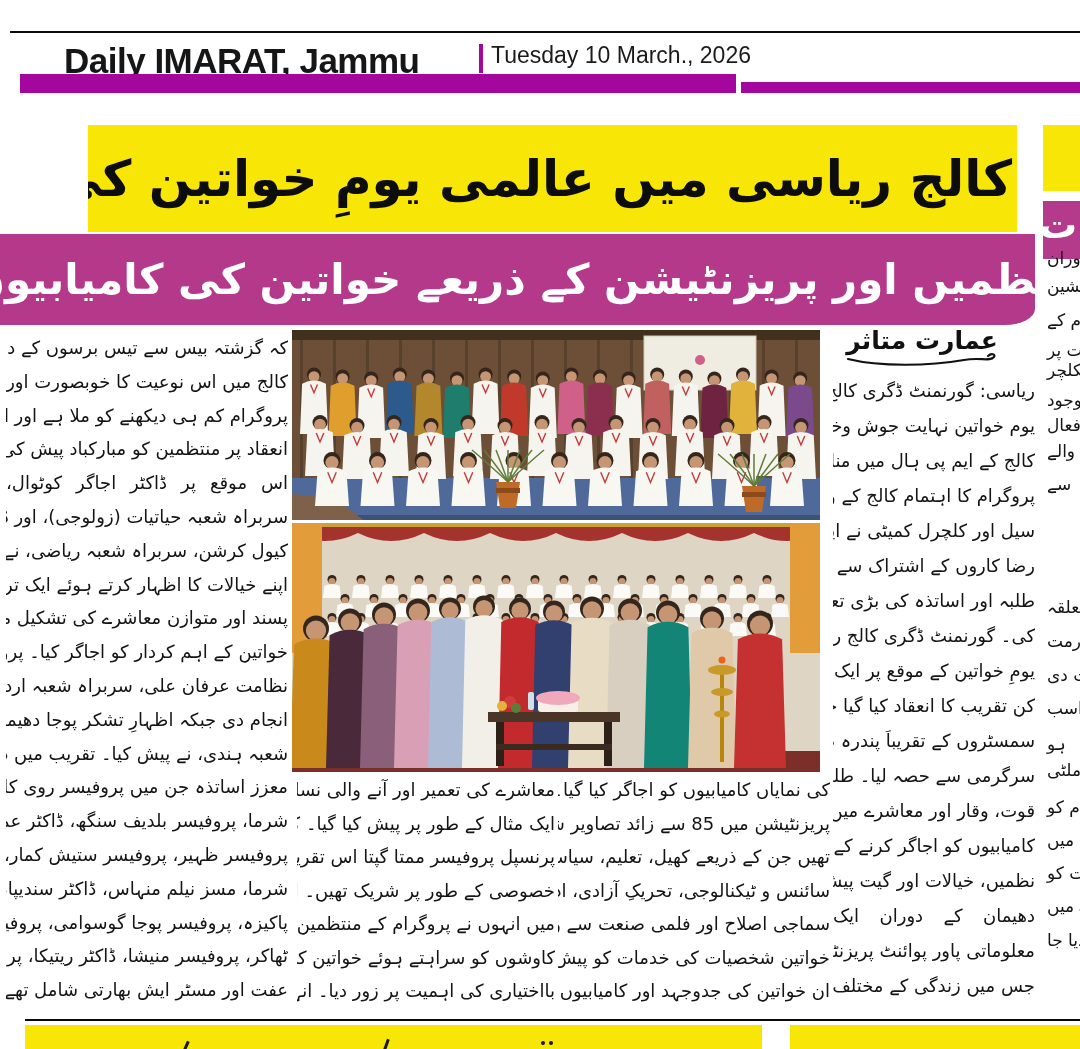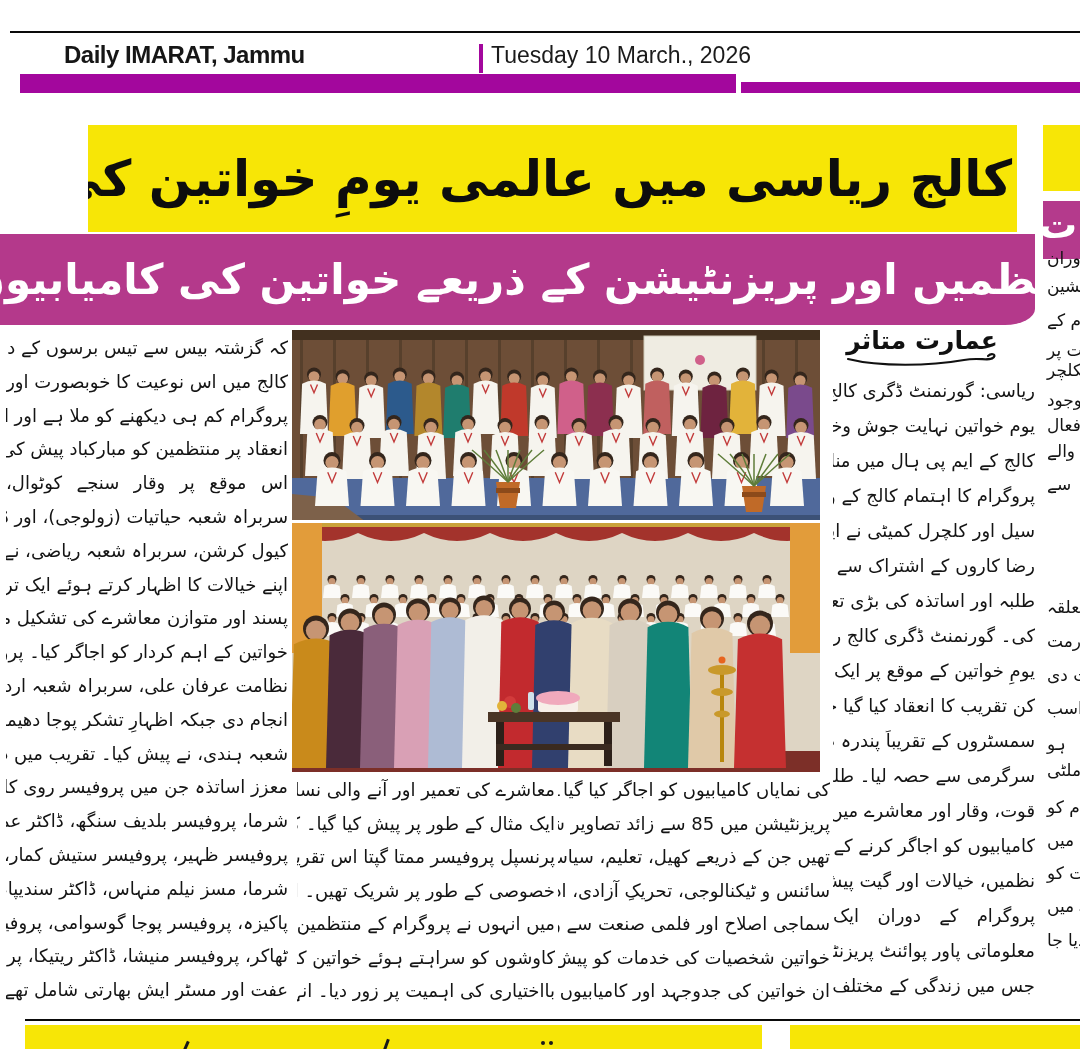--- a/index.html
+++ b/index.html
@@ -2,21 +2,21 @@
 <html lang="en"><head>
 <meta charset="utf-8">
 <style>
   html,body{margin:0;padding:0;background:#ffffff;}
   .page{position:relative;width:1080px;height:1049px;background:#ffffff;overflow:hidden;
         font-family:"DejaVu Sans",sans-serif;}
   .abs{position:absolute;}
   
   .topline{left:10px;top:31px;width:1070px;height:2px;background:#0a0a0a;}
   .paper-name{left:64px;top:41px;font-family:"Liberation Sans",sans-serif;font-weight:700;
-              font-size:24px;color:#161616;letter-spacing:-0.5px;white-space:nowrap;}
+              font-size:35px;color:#161616;letter-spacing:-0.5px;white-space:nowrap;}
   .date-sep{left:479px;top:44px;width:4px;height:29px;background:#a3079d;}
   .issue-date{left:491px;top:42px;font-family:"Liberation Sans",sans-serif;font-weight:400;
               font-size:23px;color:#1b1b1b;white-space:nowrap;}
   .hbar-left{left:20px;top:74px;width:716px;height:19px;background:#a3079d;}
   .hbar-right{left:741px;top:82px;width:339px;height:11px;background:#a3079d;}
   
   .banner-main{left:88px;top:125px;width:929px;height:107px;background:#f7e606;
                display:flex;align-items:center;justify-content:center;overflow:hidden;}
   .banner-main span{font-size:50px;font-weight:700;color:#0d0d0d;white-space:nowrap;}
   .side-yellow{left:1043px;top:125px;width:37px;height:66px;background:#f7e606;}
@@ -516,21 +516,21 @@
       <div class="tline" dir="rtl">رضا کاروں کے اشتراک سے کیا جس میں</div>
       <div class="tline" dir="rtl">طلبہ اور اساتذہ کی بڑی تعداد نے شرکت</div>
       <div class="tline" dir="rtl">کی۔ گورنمنٹ ڈگری کالج ریاسی میں عالمی</div>
       <div class="tline" dir="rtl">یومِ خواتین کے موقع پر ایک بامقصد اور متاثر</div>
       <div class="tline" dir="rtl">کن تقریب کا انعقاد کیا گیا جس میں مختلف</div>
       <div class="tline" dir="rtl">سمسٹروں کے تقریباً پندرہ طلبہ و طالبات نے</div>
       <div class="tline" dir="rtl">سرگرمی سے حصہ لیا۔ طلبہ نے خواتین کی</div>
       <div class="tline" dir="rtl">قوت، وقار اور معاشرے میں ان کی نمایاں</div>
       <div class="tline" dir="rtl">کامیابیوں کو اجاگر کرنے کے لیے تقاریر،</div>
       <div class="tline" dir="rtl">نظمیں، خیالات اور گیت پیش کیے۔</div>
-      <div class="tline" dir="rtl">پروگرام کے دوران ایک</div>
+      <div class="tline" dir="rtl">دھیمان کے دوران ایک</div>
       <div class="tline" dir="rtl">معلوماتی پاور پوائنٹ پریزنٹیشن بھی پیش کی گئی</div>
       <div class="tline" dir="rtl">جس میں زندگی کے مختلف شعبوں میں خواتین</div>
     </div>
   <div class="col col2">
 
   <div class="tline" dir="rtl">کی نمایاں کامیابیوں کو اجاگر کیا گیا۔ اس</div>
       <div class="tline" dir="rtl">پریزنٹیشن میں 85 سے زائد تصاویر شامل</div>
       <div class="tline" dir="rtl">تھیں جن کے ذریعے کھیل، تعلیم، سیاست،</div>
       <div class="tline" dir="rtl">سائنس و ٹیکنالوجی، تحریکِ آزادی، ادب،</div>
       <div class="tline" dir="rtl">سماجی اصلاح اور فلمی صنعت سے وابستہ ممتاز</div>
@@ -546,21 +546,21 @@
       <div class="tline" dir="rtl">میں انہوں نے پروگرام کے منتظمین اور طلبہ کی</div>
       <div class="tline" dir="rtl">کاوشوں کو سراہتے ہوئے خواتین کی تعلیم اور</div>
       <div class="tline" dir="rtl">بااختیاری کی اہمیت پر زور دیا۔ انہوں نے کہا</div>
     </div>
   <div class="col col4">
 
   <div class="tline" dir="rtl">کہ گزشتہ بیس سے تیس برسوں کے دوران</div>
       <div class="tline" dir="rtl">کالج میں اس نوعیت کا خوبصورت اور بامقصد</div>
       <div class="tline" dir="rtl">پروگرام کم ہی دیکھنے کو ملا ہے اور اس کامیاب</div>
       <div class="tline" dir="rtl">انعقاد پر منتظمین کو مبارکباد پیش کی۔</div>
-      <div class="tline" dir="rtl">اس موقع پر وقار سنجے کوٹوال،</div>
+      <div class="tline" dir="rtl">اس موقع پر ڈاکٹر اجاگر کوٹوال،</div>
       <div class="tline" dir="rtl">سربراہ شعبہ حیاتیات (زولوجی)، اور ڈاکٹر</div>
       <div class="tline" dir="rtl">کیول کرشن، سربراہ شعبہ ریاضی، نے بھی</div>
       <div class="tline" dir="rtl">اپنے خیالات کا اظہار کرتے ہوئے ایک ترقی</div>
       <div class="tline" dir="rtl">پسند اور متوازن معاشرے کی تشکیل میں</div>
       <div class="tline" dir="rtl">خواتین کے اہم کردار کو اجاگر کیا۔ پروگرام کی</div>
       <div class="tline" dir="rtl">نظامت عرفان علی، سربراہ شعبہ اردو، نے</div>
       <div class="tline" dir="rtl">انجام دی جبکہ اظہارِ تشکر پوجا دھیمان، سربراہ</div>
       <div class="tline" dir="rtl">شعبہ ہندی، نے پیش کیا۔ تقریب میں دیگر</div>
       <div class="tline" dir="rtl">معزز اساتذہ جن میں پروفیسر روی کانت</div>
       <div class="tline" dir="rtl">شرما، پروفیسر بلدیف سنگھ، ڈاکٹر عمر حبیب،</div>

